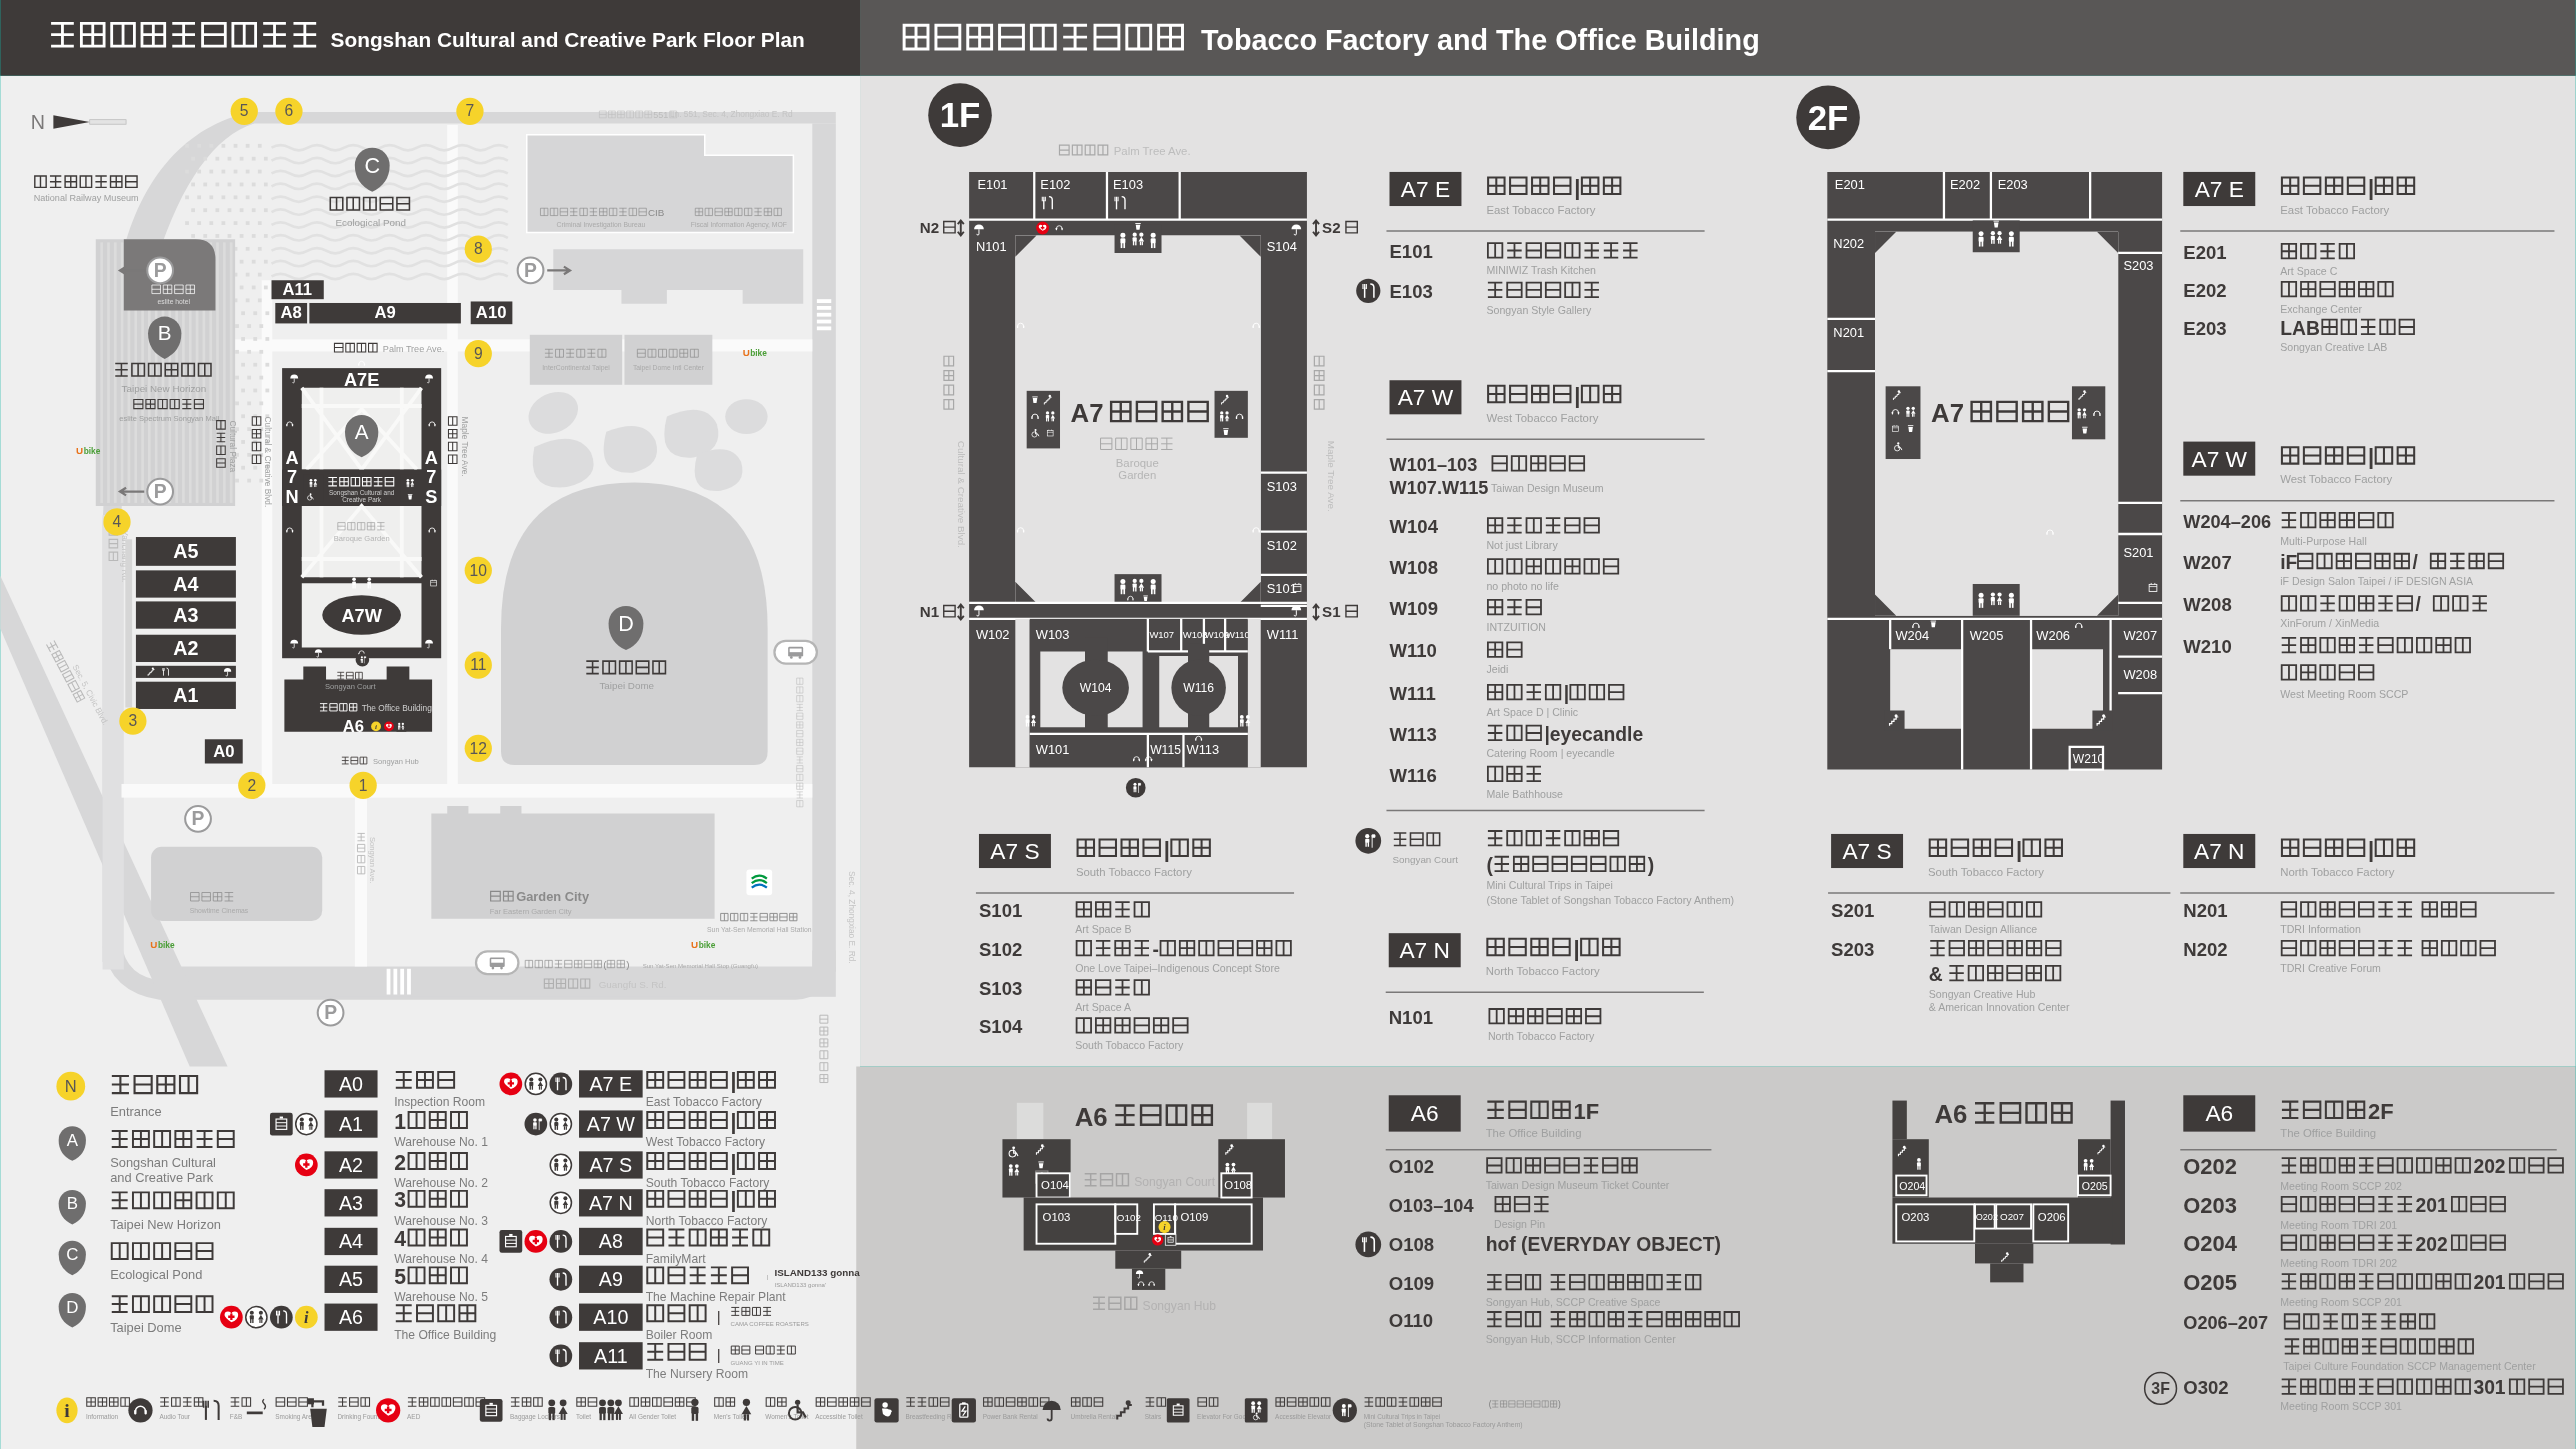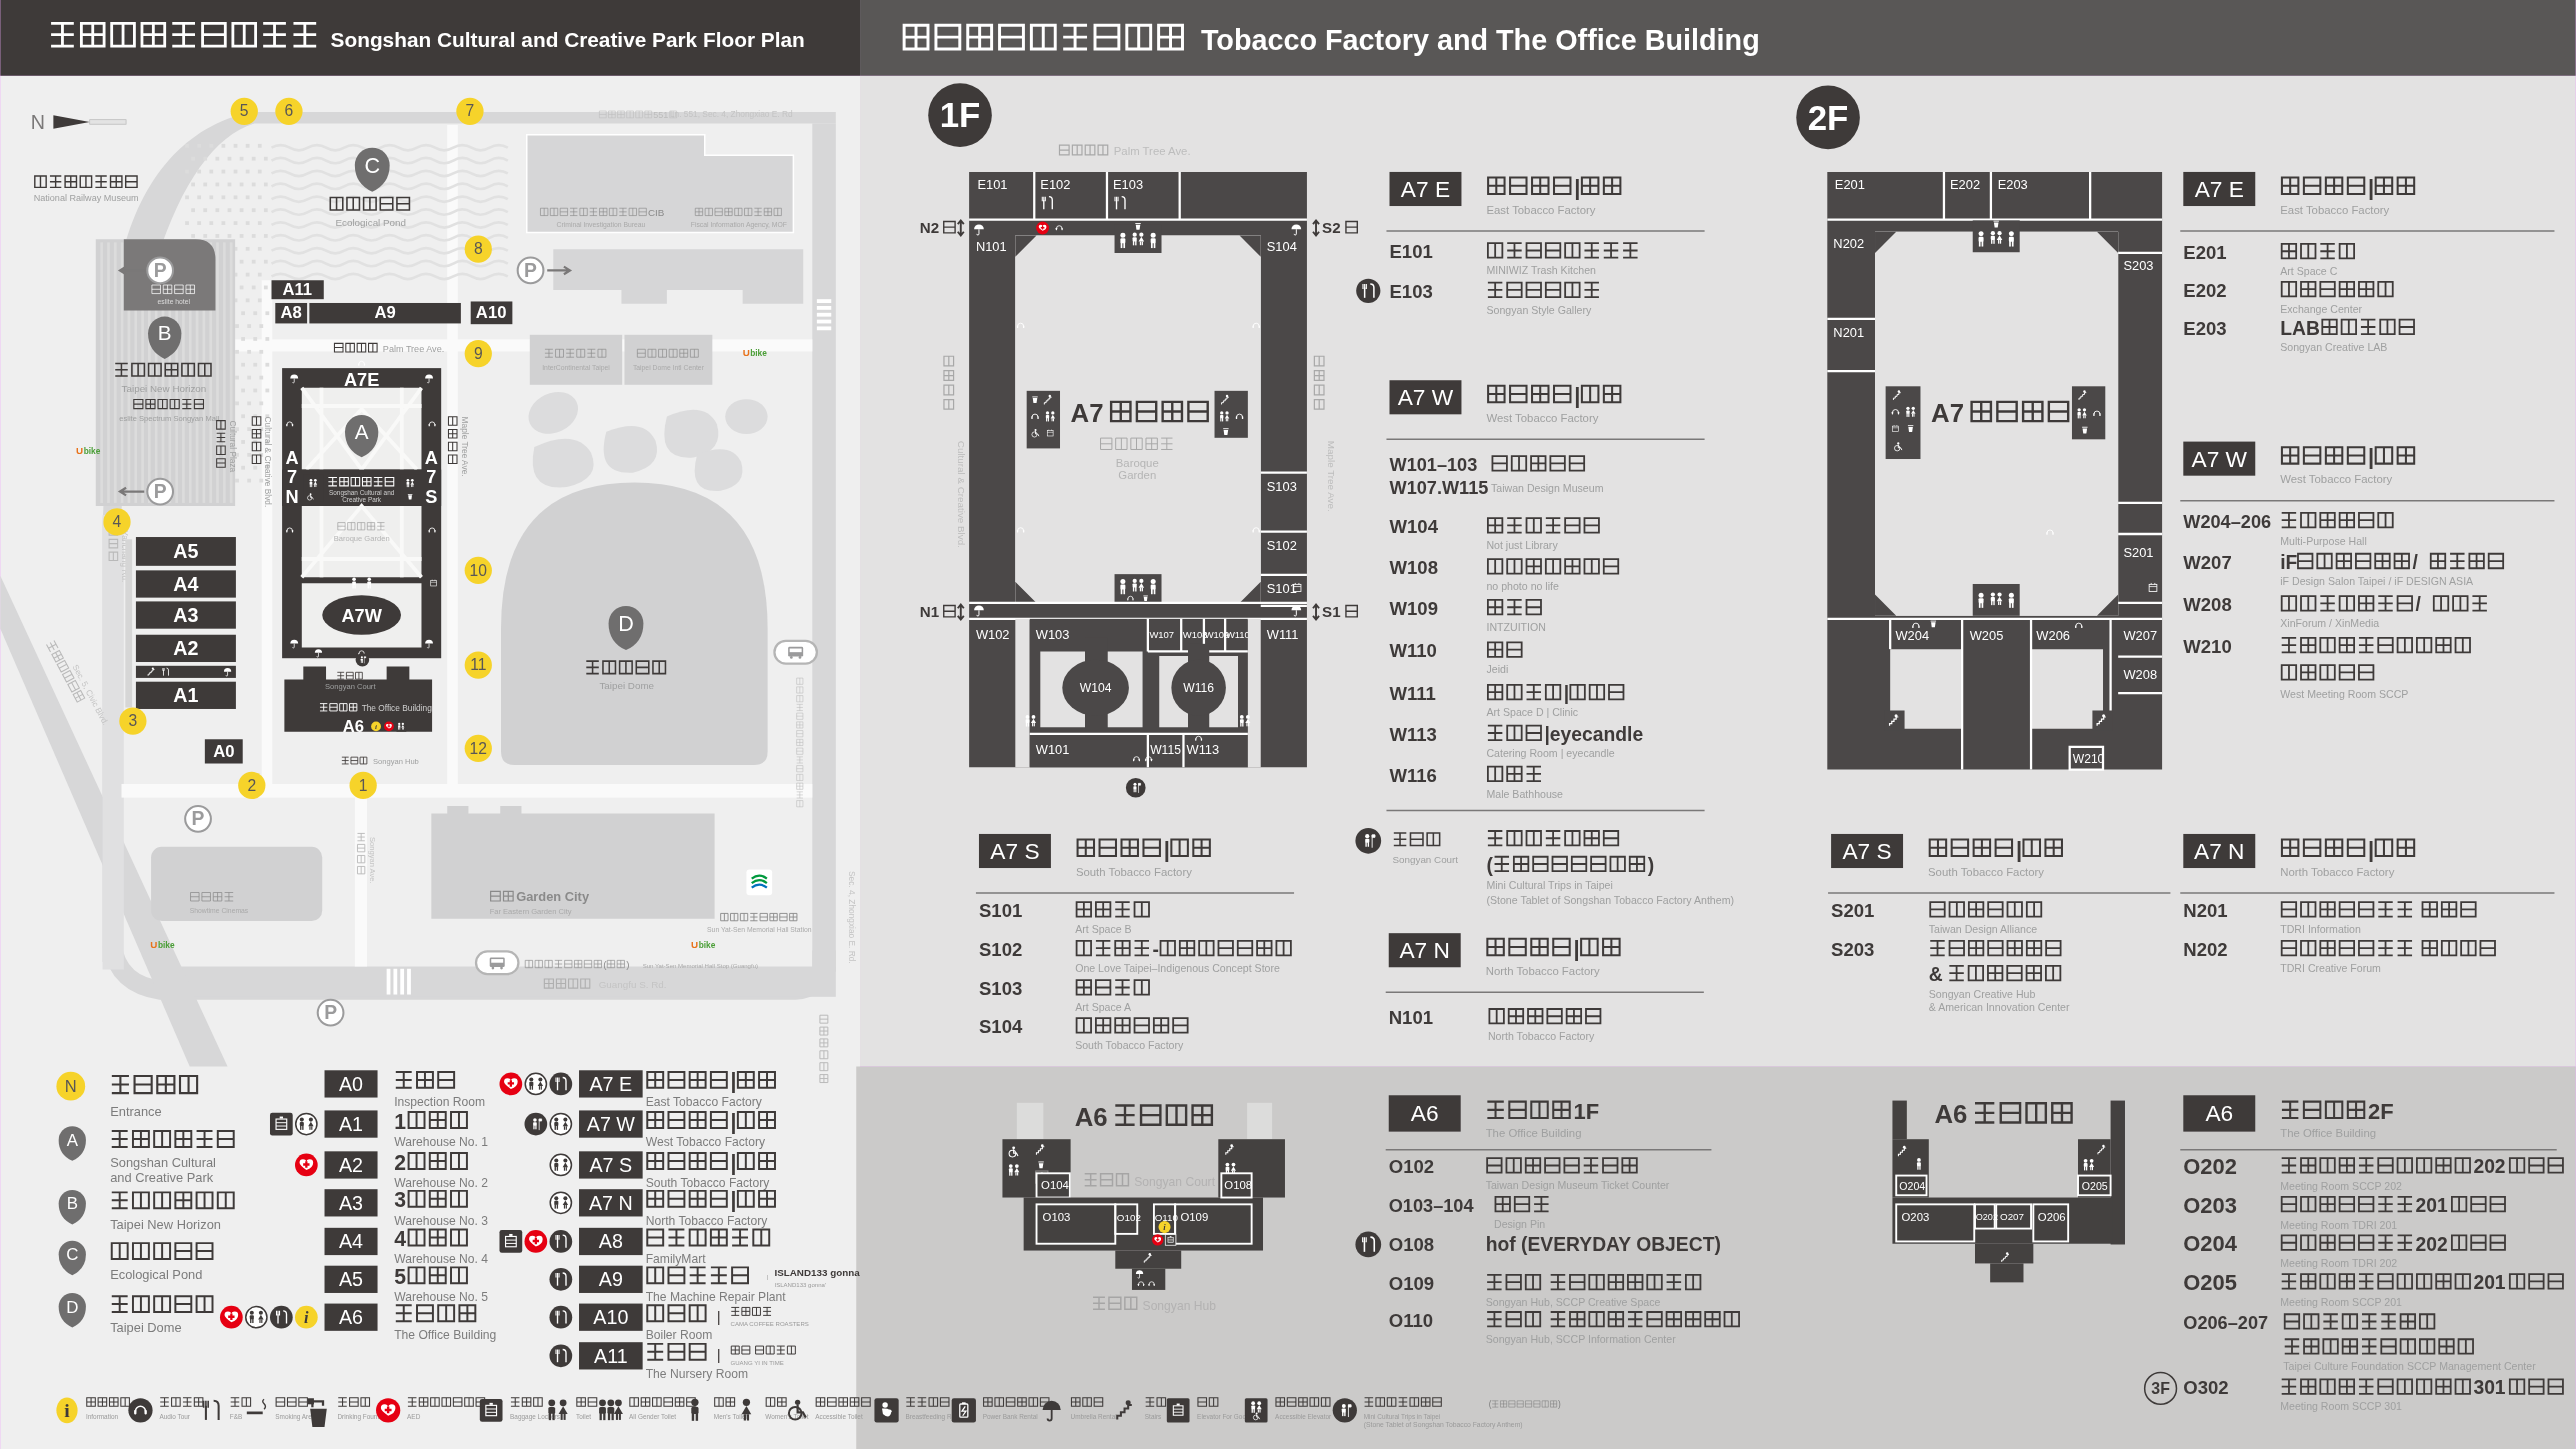--- a/index.html
+++ b/index.html
@@ -1,13 +1,13 @@
 <!DOCTYPE html>
 <html style="font-size:12px"><head><meta charset="utf-8"><style>html,body{margin:0;padding:0}body{font-family:"Liberation Sans",sans-serif;}</style></head><body>
-<div style="position:relative;width:2576px;height:1449px;overflow:hidden;background:#f0abfc">
+<div style="position:relative;width:2576px;height:1449px;overflow:hidden;background:#14b8a6">
 <svg width="2576" height="1449" viewBox="0 0 3400 1913" font-family="Liberation Sans, sans-serif">
 
 <g>
         <rect x="0" y="100" width="1135" height="1813" fill="#efefef"></rect>
       </g>
 
 <g>
         <rect x="1135" y="100" width="2265" height="1308" fill="#e3e2e2"></rect>
       </g>
 

